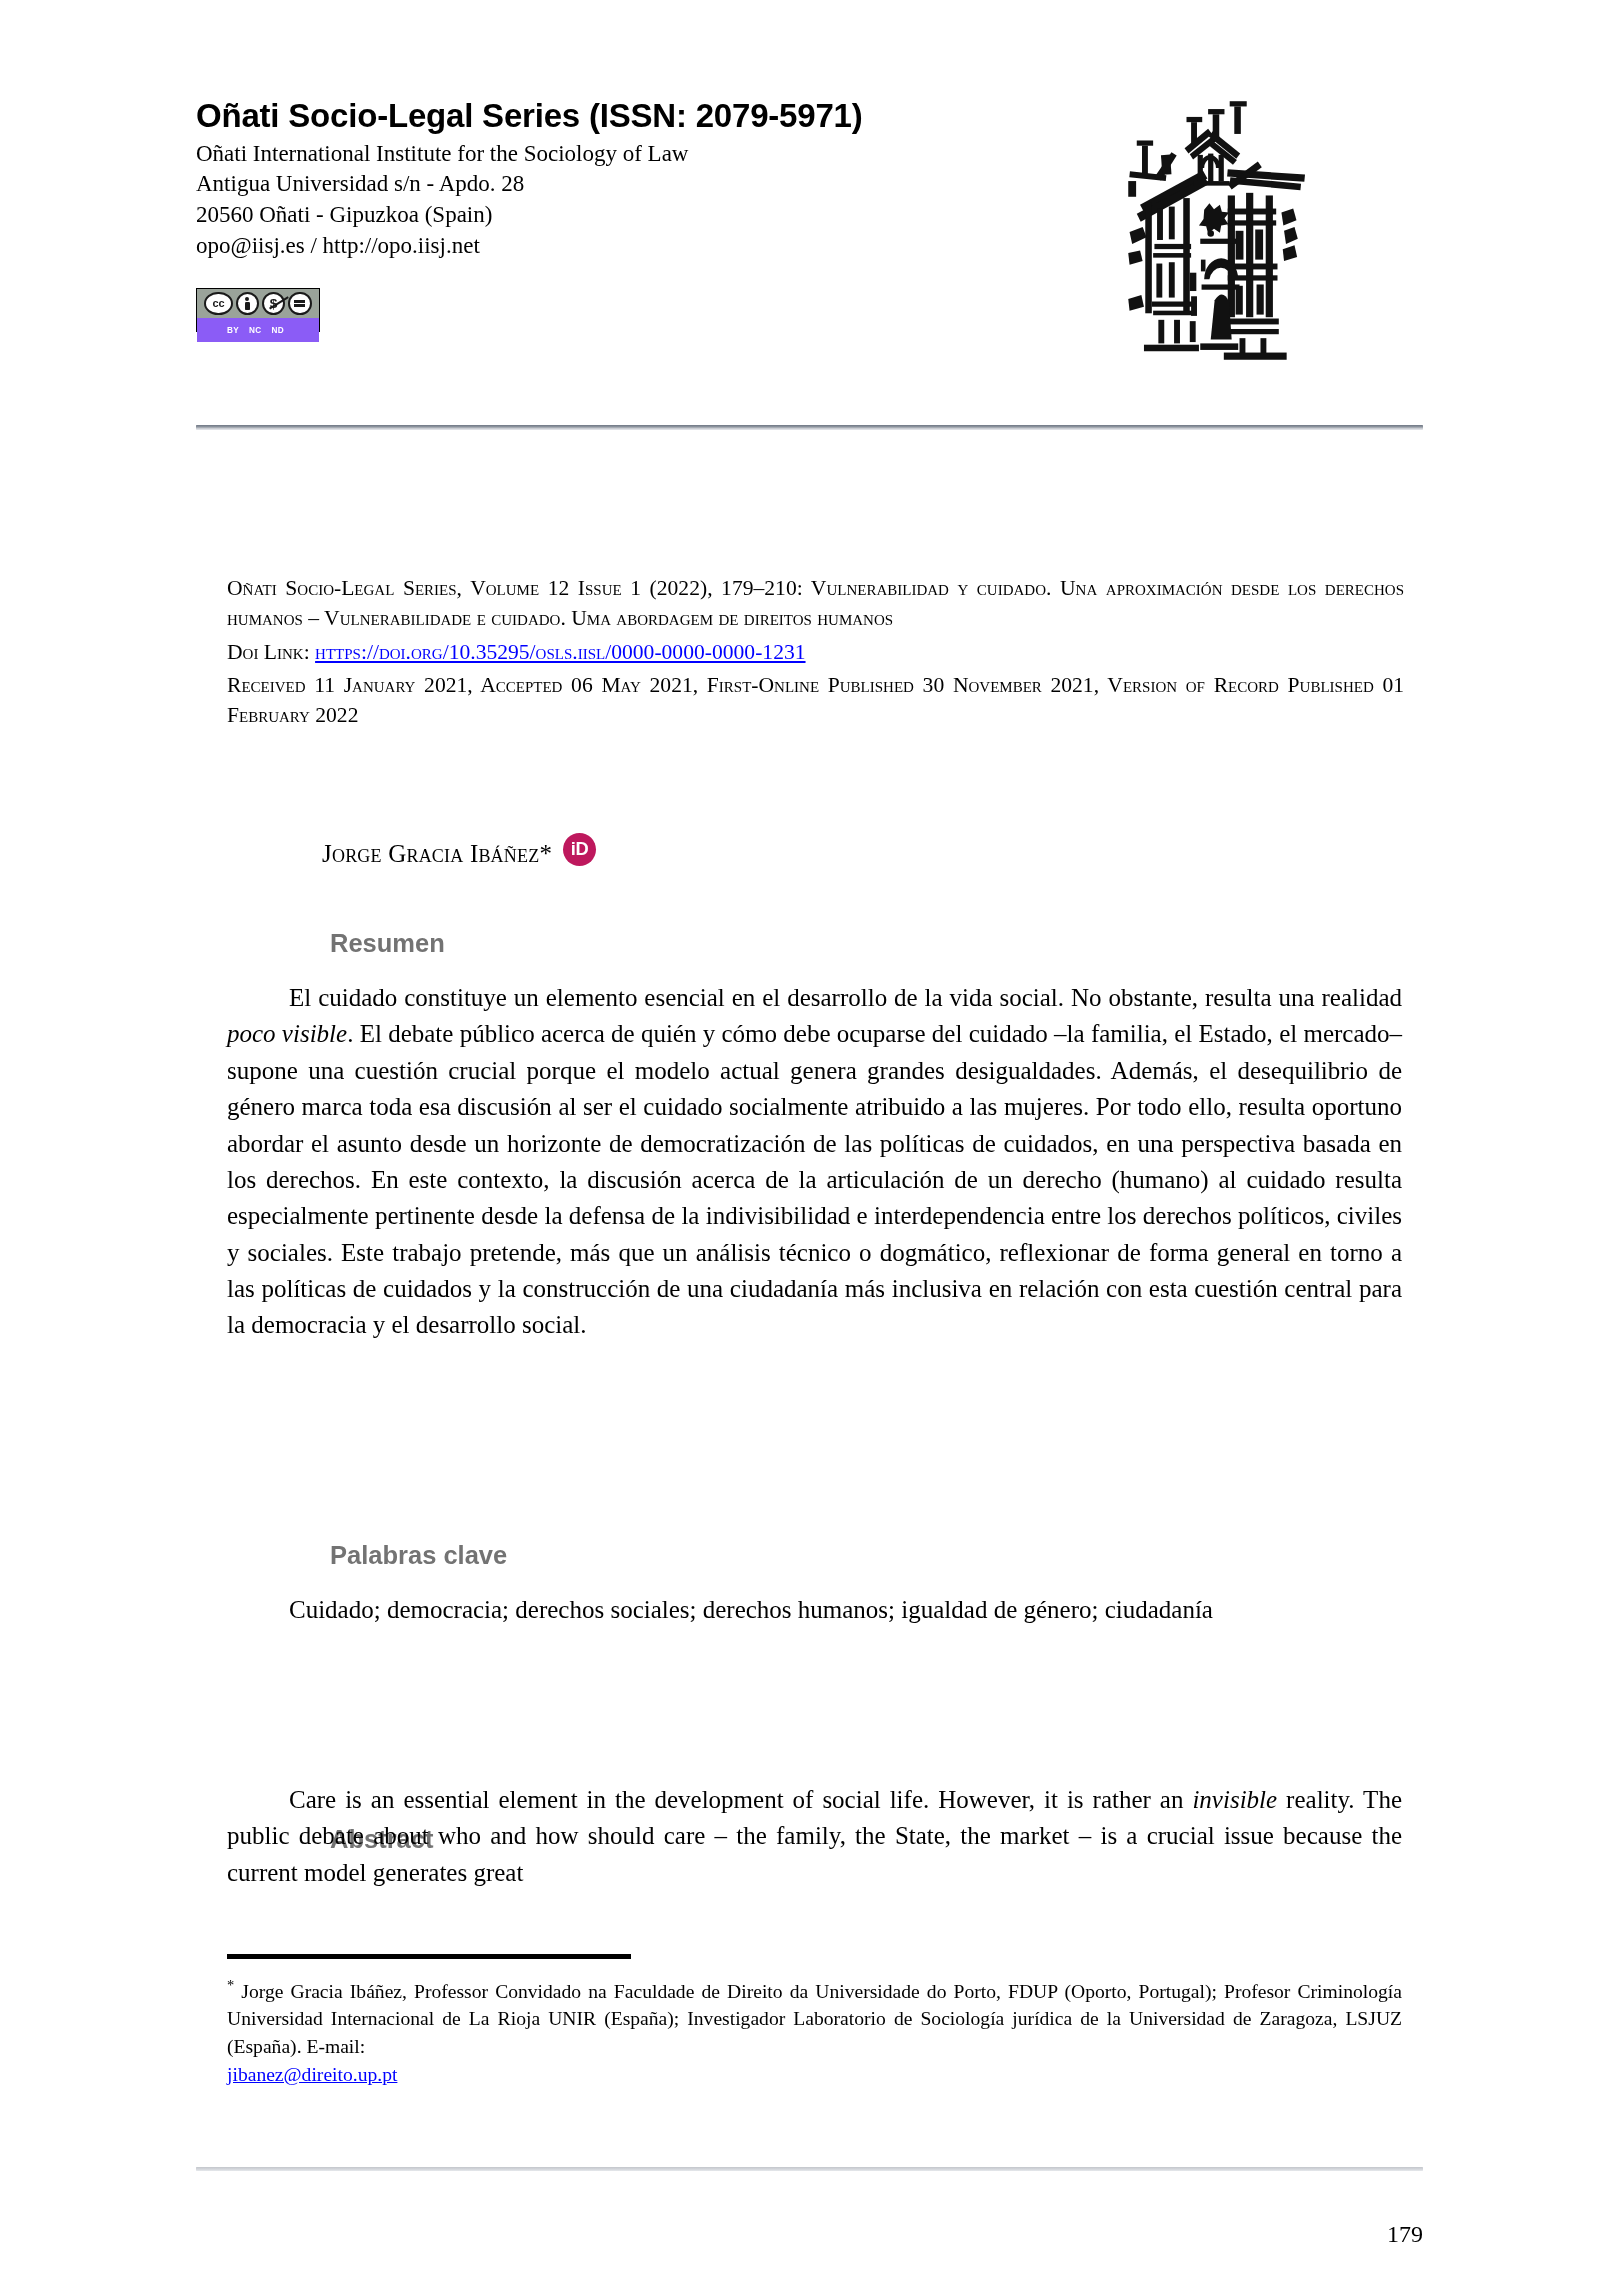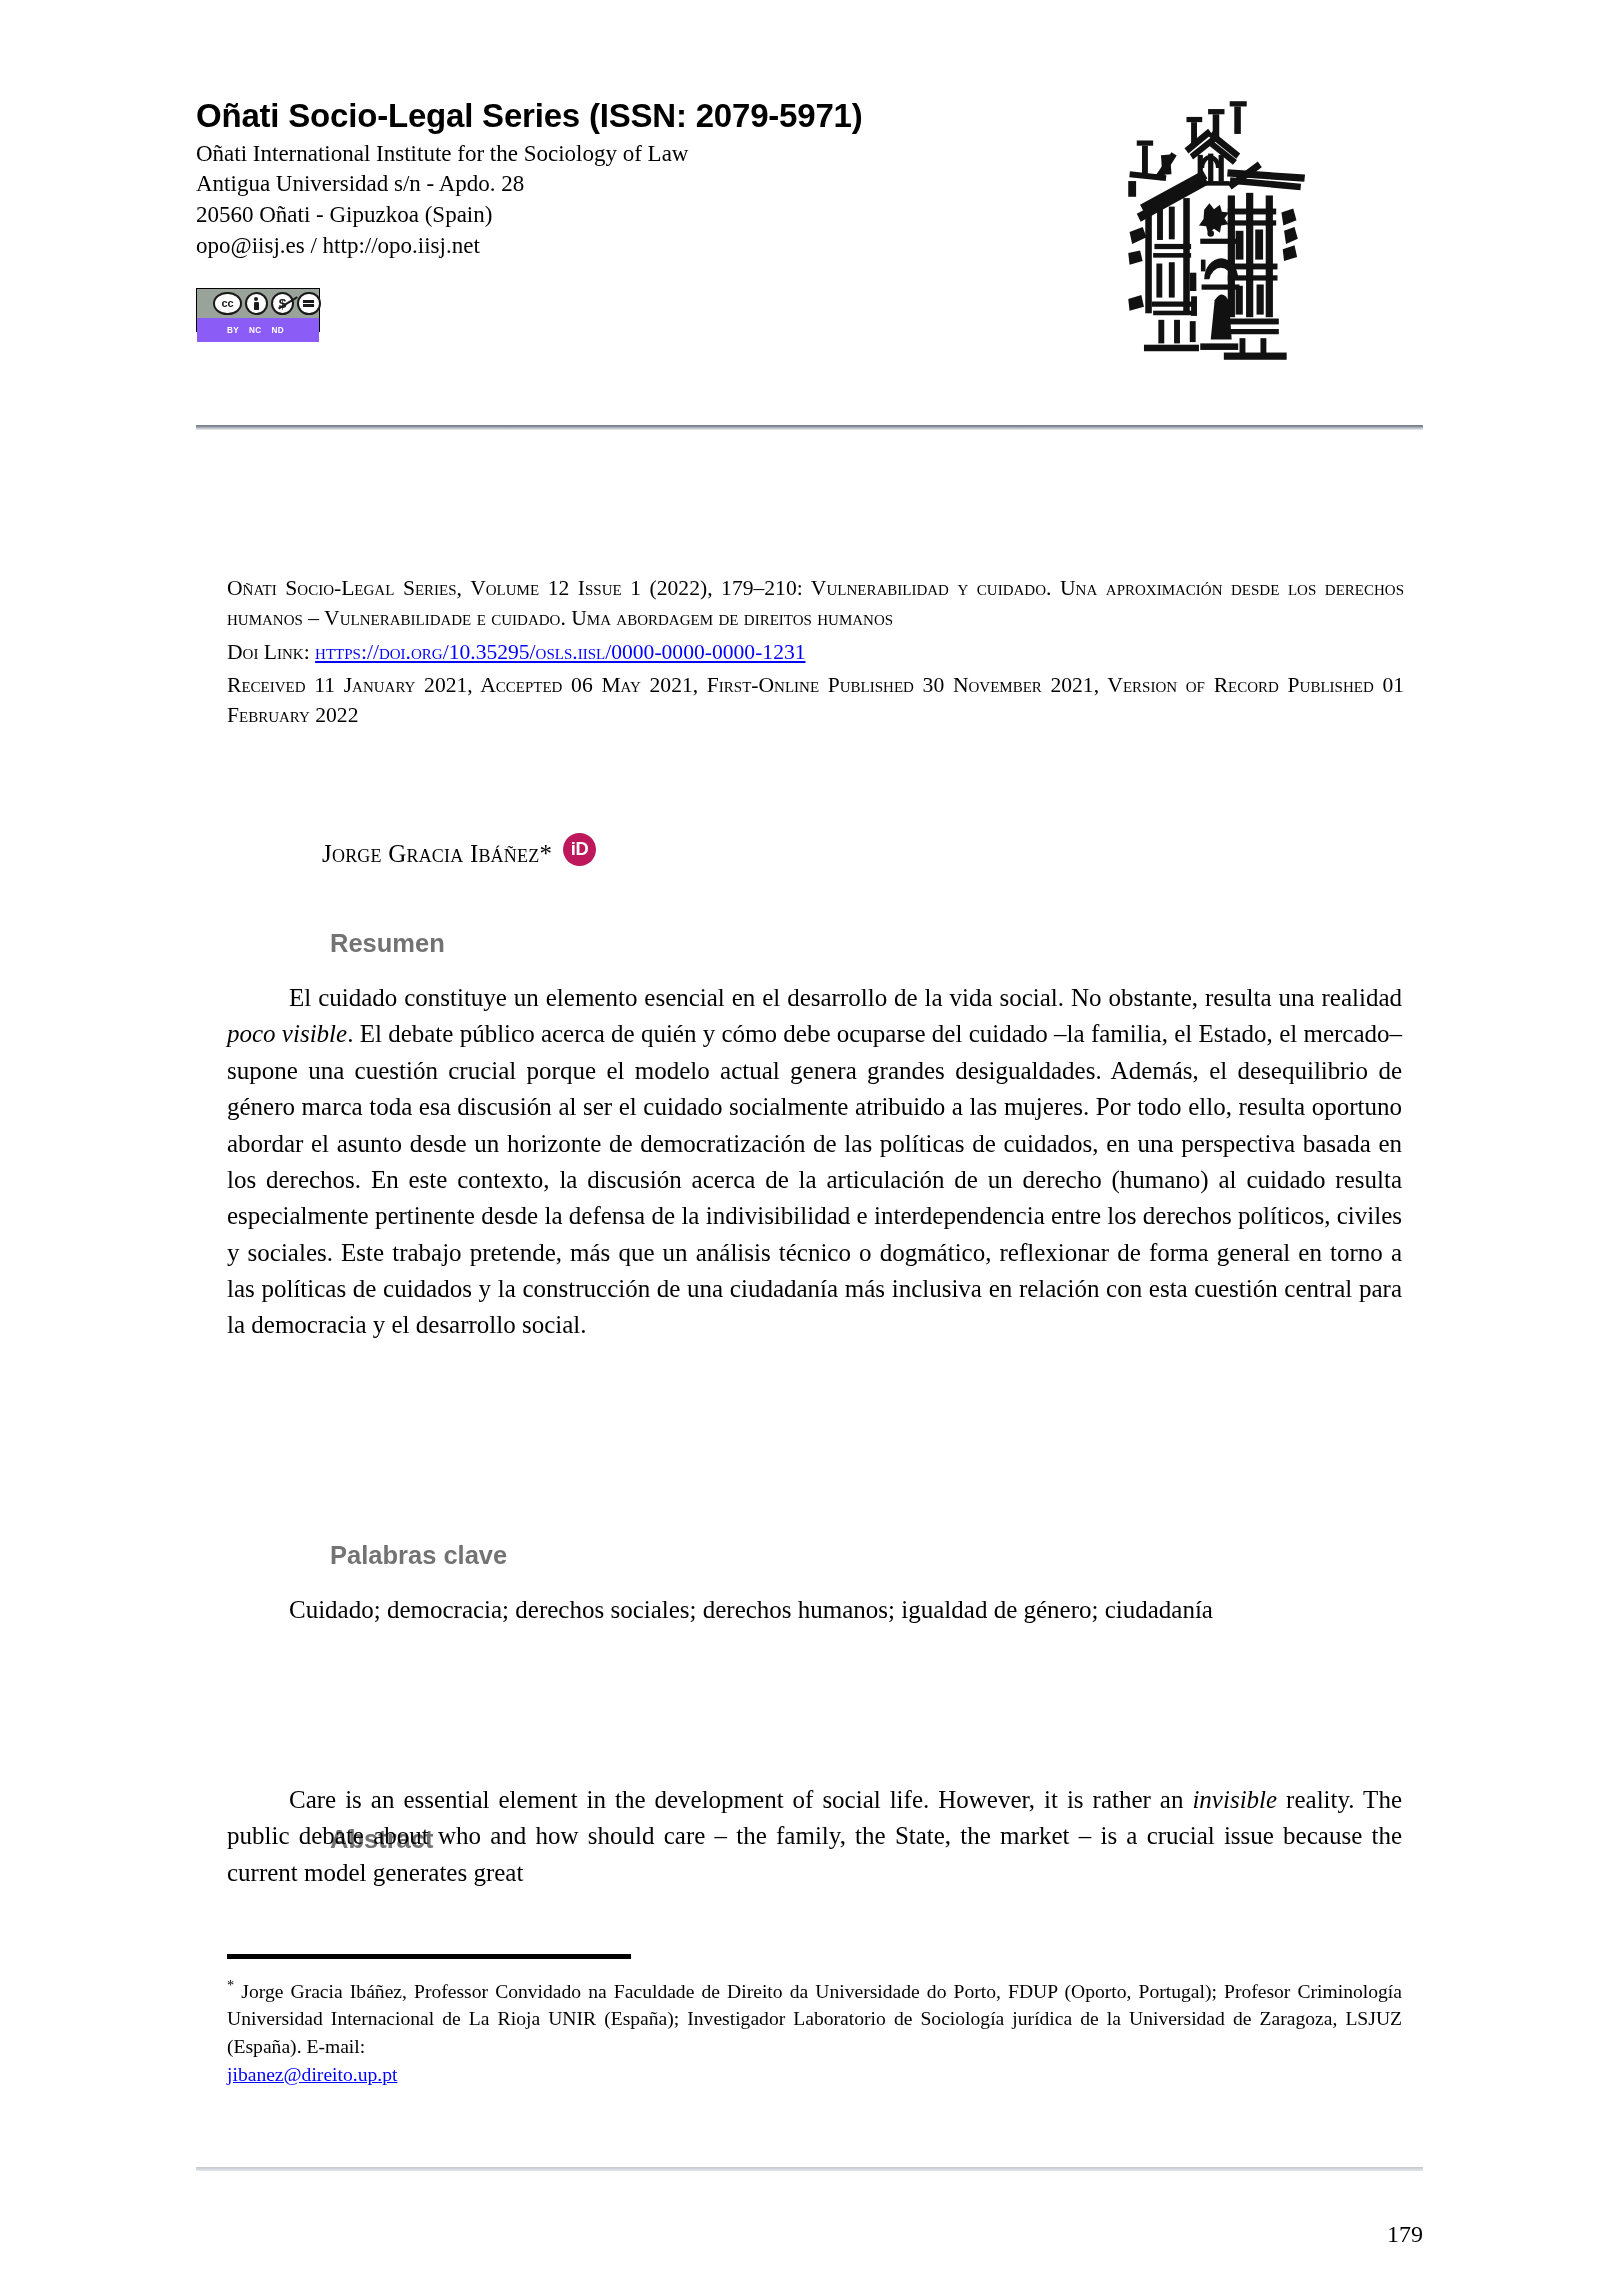--- a/index.html
+++ b/index.html
@@ -67,21 +67,21 @@
     background: #000;
     border: 0.7px solid #000;
     box-sizing: border-box;
   }
   .cc-badge-top {
     height: 29px;
     background: #9aa39a;
     display: flex;
     align-items: center;
     gap: 2.6px;
-    padding: 0 16px;
+    padding: 0 7px;
     box-sizing: border-box;
   }
   .cc-circle {
     width: 23.6px;
     height: 23.6px;
     border-radius: 50%;
     background: #fff;
     border: 2.3px solid #1a1a1a;
     box-sizing: border-box;
     display: flex;

